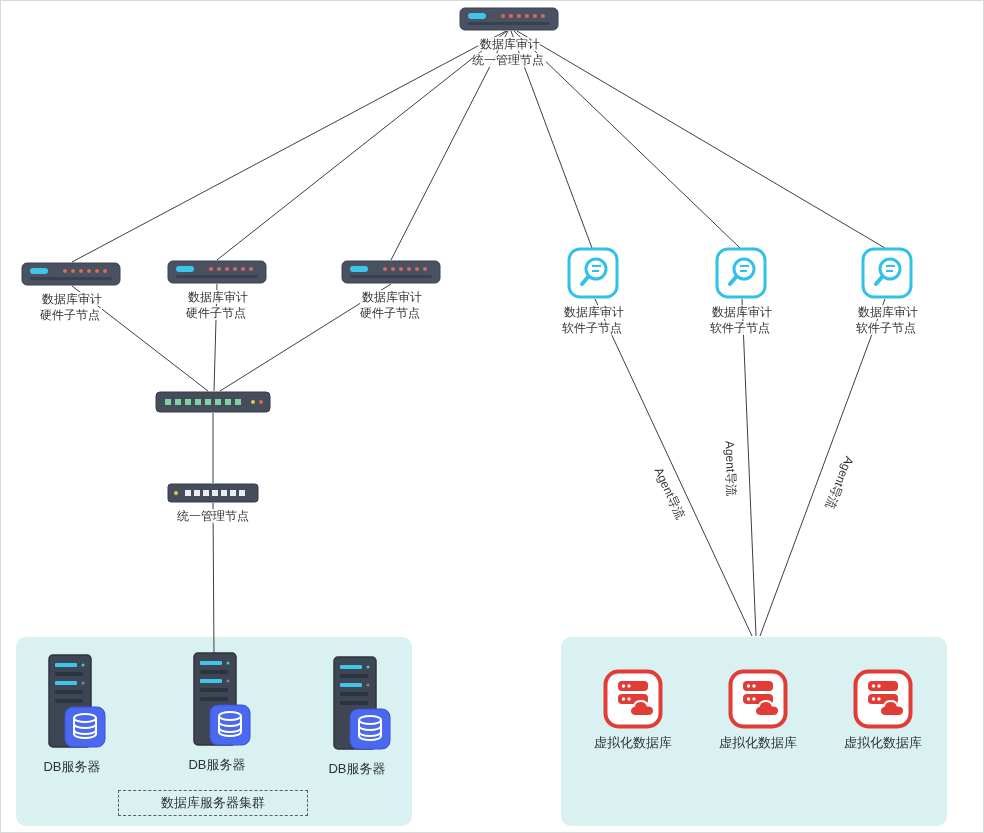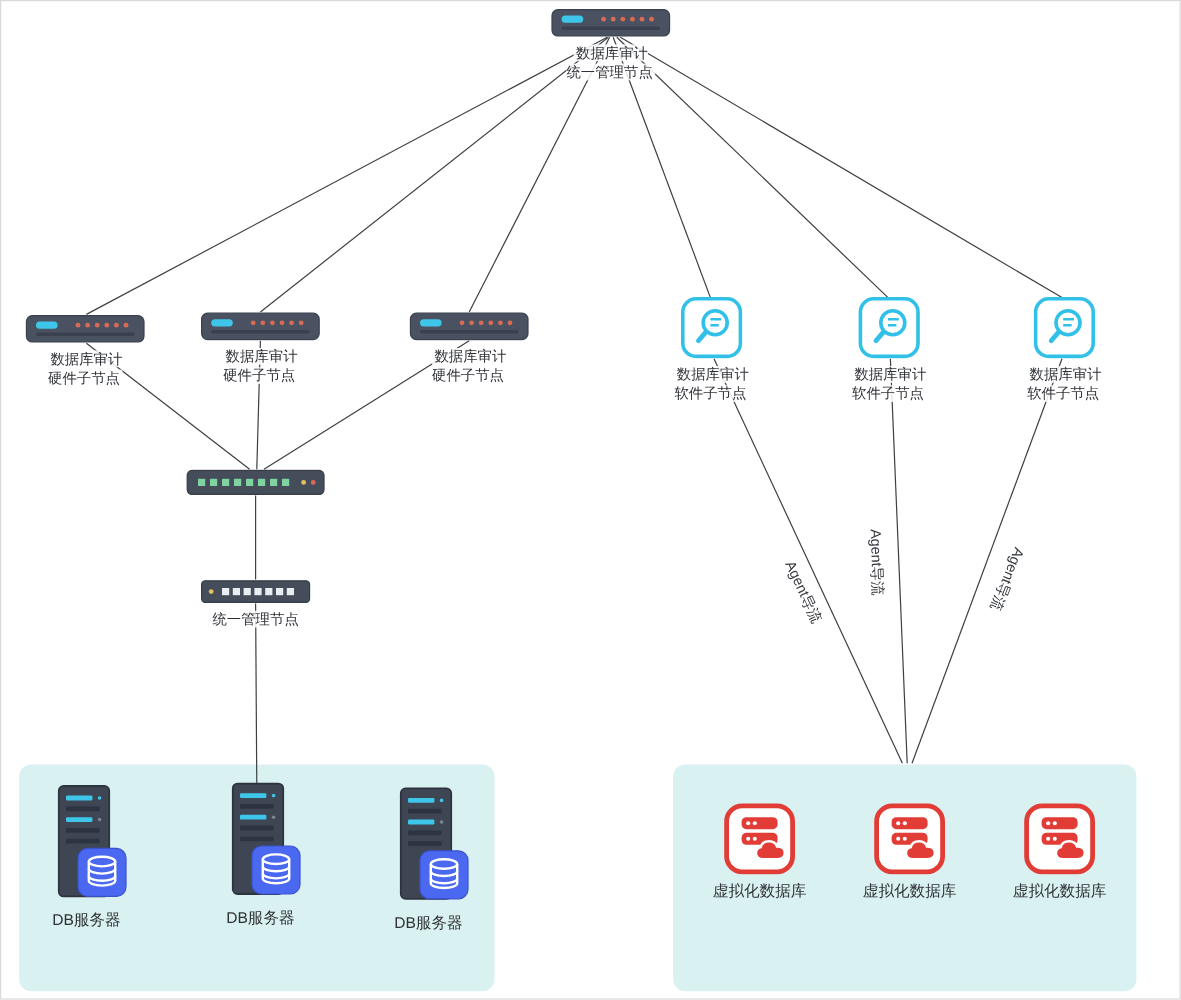--- a/index.html
+++ b/index.html
@@ -237,20 +237,21 @@
       <rect x="18" y="46" width="28" height="4" rx="1" fill="#2c3441"></rect>
       <rect x="28" y="54" width="40" height="40" rx="8" fill="#4b68f0" stroke="#3a52cc"></rect>
       <ellipse cx="48" cy="65" rx="11" ry="4" fill="none" stroke="#ffffff" stroke-width="2"></ellipse>
       <path d="M37 65 v16 a11 4 0 0 0 22 0 v-16" fill="none" stroke="#ffffff" stroke-width="2"></path>
       <path d="M37 71 a11 4 0 0 0 22 0" fill="none" stroke="#ffffff" stroke-width="2"></path>
       <path d="M37 77 a11 4 0 0 0 22 0" fill="none" stroke="#ffffff" stroke-width="2"></path>
     </svg>
     <div class="glabel">DB服务器</div>
   </div>
 
+  <div class="cluster-title" style="left:117px; top:789px; width:190px;">数据库服务器集群</div>
 
   <div class="group" style="left:577px; top:668px; width:110px;">
     <svg width="60" height="60" viewBox="0 0 60 60">
       <rect x="2.5" y="2.5" width="55" height="55" rx="13" fill="#ffffff" stroke="#e23c36" stroke-width="4"></rect>
       <rect x="15" y="12" width="30" height="10" rx="4" fill="#e23c36"></rect>
       <circle cx="20.5" cy="17" r="1.7" fill="#ffffff"></circle>
         <circle cx="26" cy="17" r="1.7" fill="#ffffff"></circle>
       <rect x="15" y="25" width="30" height="10" rx="4" fill="#e23c36"></rect>
       <circle cx="20.5" cy="30" r="1.7" fill="#ffffff"></circle>
         <circle cx="26" cy="30" r="1.7" fill="#ffffff"></circle>

